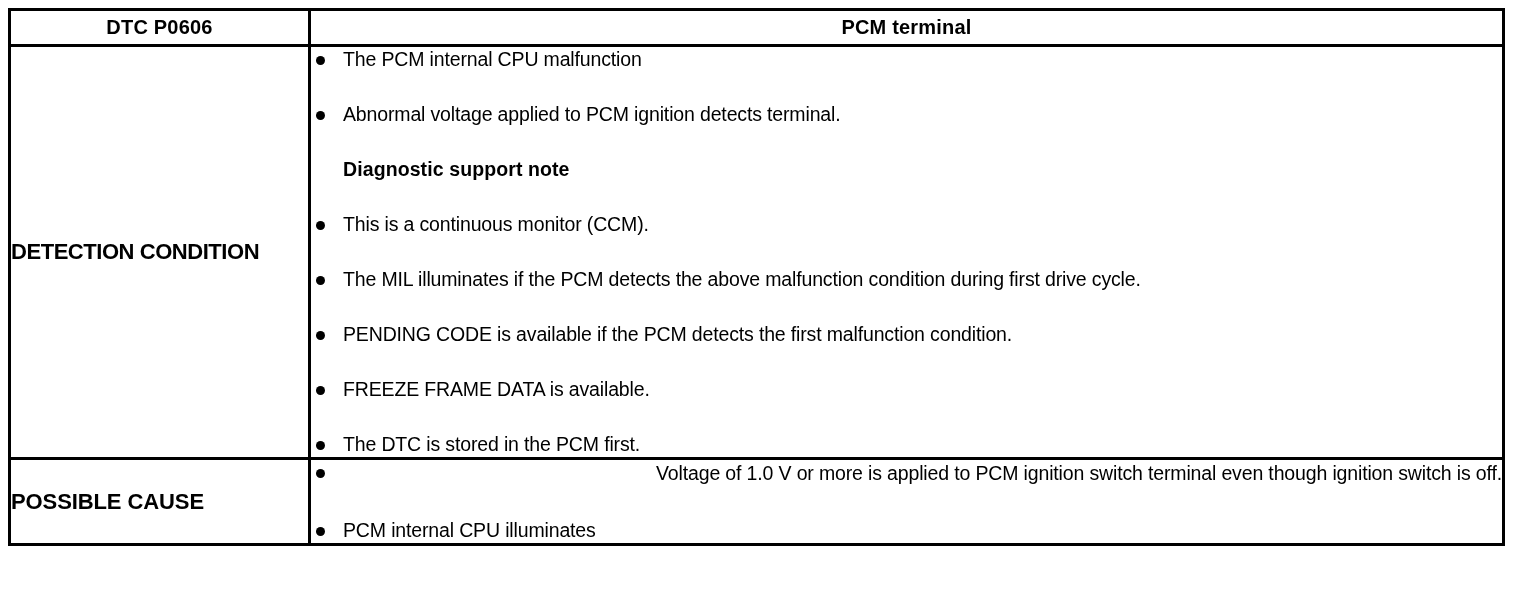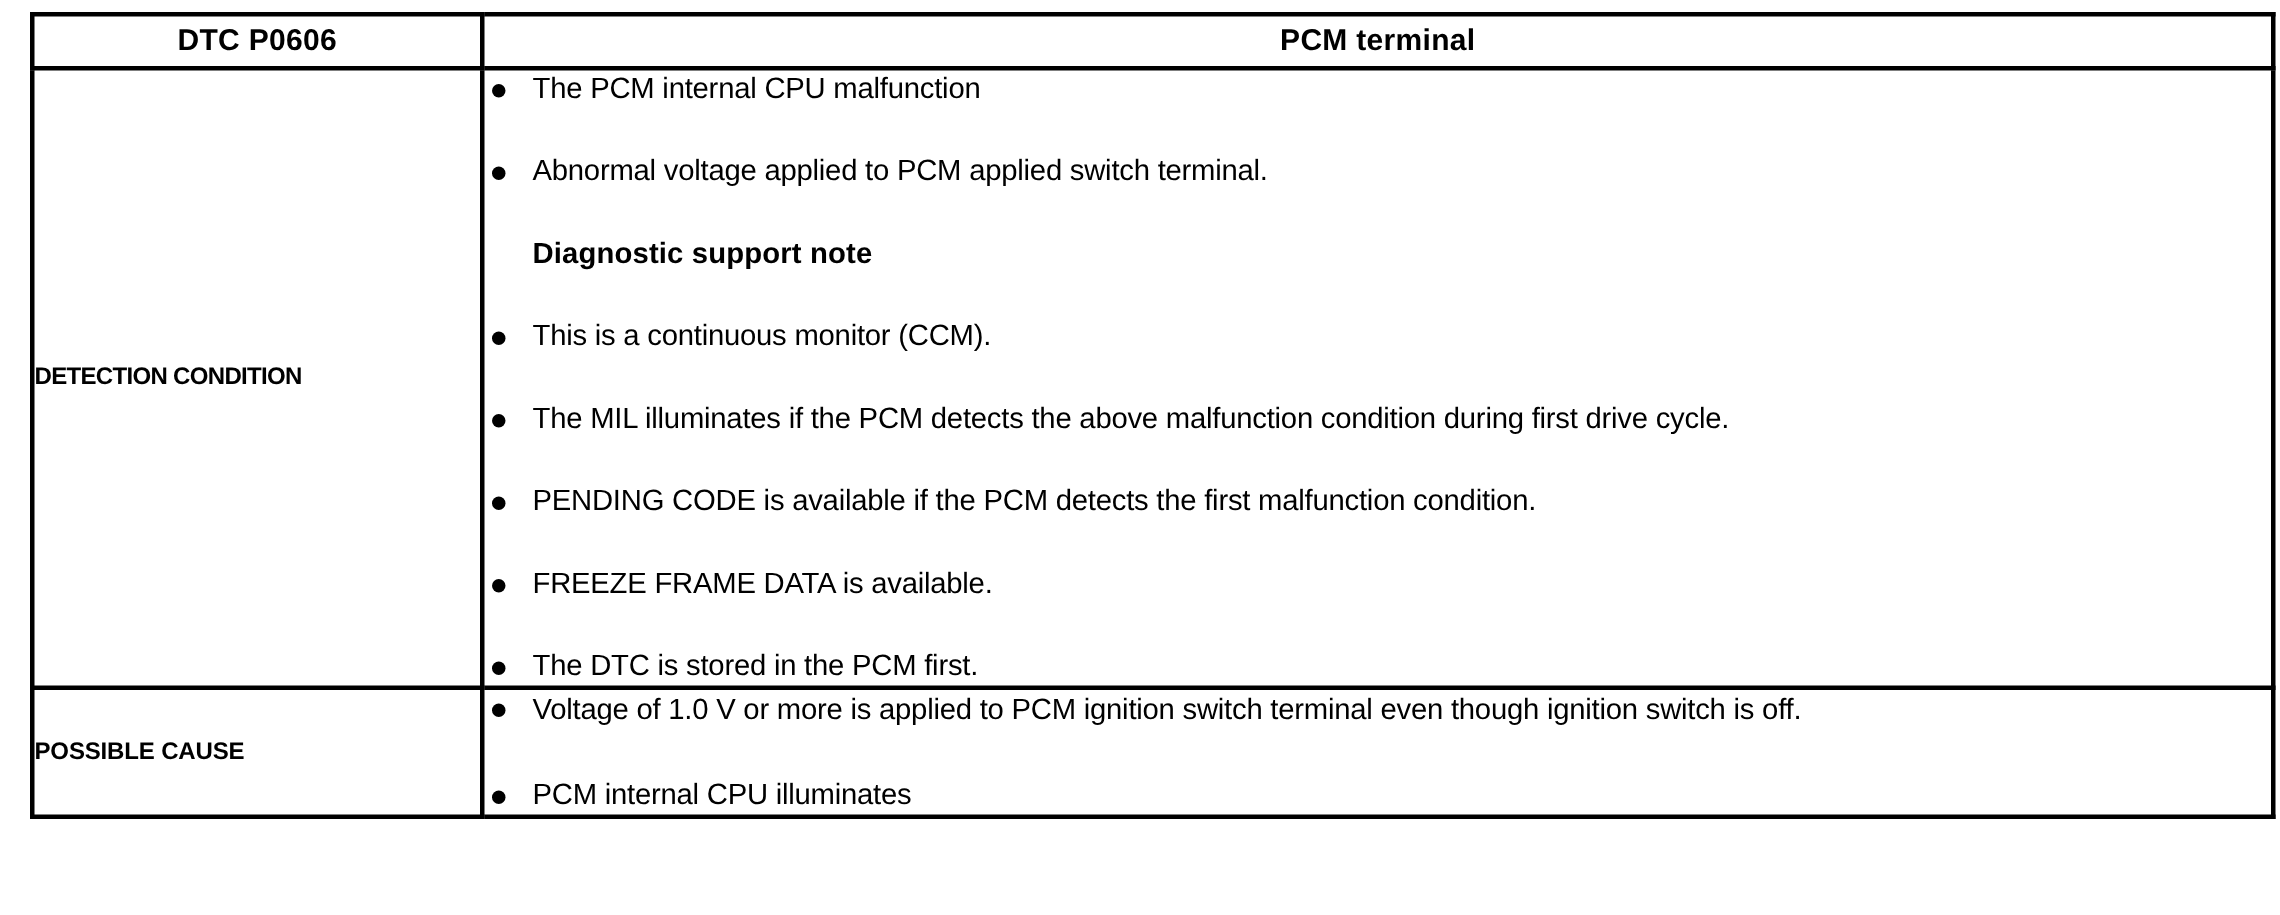--- a/index.html
+++ b/index.html
@@ -18,21 +18,21 @@
   .page {
     position: relative;
     width: 1520px;
     height: 610px;
     background: #ffffff;
   }
 
   
   .dtc-table {
     position: absolute;
-    left: 20px;
+    left: 8px;
     top: 8px;
     width: 1494px;          
     border-collapse: collapse;
     table-layout: fixed;
     background: #ffffff;
   }
   .dtc-table td {
     border: 3px solid #000000;
     padding: 0;
     vertical-align: middle;
@@ -48,21 +48,21 @@
     text-align: center;
     font-weight: bold;
     font-size: 20px;
     letter-spacing: 0.2px;
   }
   .head-cell .txt { display: block; line-height: 33px; }
 
   
   .label-cell {
     font-weight: bold;
-    font-size: 16px;
+    font-size: 22px;
     letter-spacing: -0.1px;
     padding-left: 5px;
     padding-right: 2px;
     white-space: nowrap;
     margin-left: 47px;
   }
   .label-cell.tight { letter-spacing: -0.45px; }
 
   
   .body-cell {
@@ -101,21 +101,21 @@
   .blist li.note {
     font-weight: bold;
     letter-spacing: 0.1px;
   }
 
   
   .detect-list li { margin-bottom: 30px; }
 
   .cause-cell { padding: 11px 14px 9px 48px; }
   .cause-list li { margin-bottom: 32px; }
-  .cause-list li.wrap { line-height: 26px; }
+  .cause-list li.wrap { line-height: 26px; text-align: right; }
 </style>
 </head>
 <body>
 
 <div class="page">
 
   <table class="dtc-table">
     <colgroup>
       <col class="col-label">
       <col class="col-body">
@@ -134,21 +134,21 @@
       <tr>
         <td class="label-cell tight">
           <span>DETECTION CONDITION</span>
         </td>
         <td class="body-cell">
           <ul class="blist detect-list">
             <li class="bullet">
               <span>The PCM internal CPU malfunction</span>
             </li>
             <li class="bullet">
-              <span>Abnormal voltage applied to PCM applied switch terminal.</span>
+              <span>Abnormal voltage applied to PCM ignition detects terminal.</span>
             </li>
             <li class="note">
               <span>Diagnostic support note</span>
             </li>
             <li class="bullet">
               <span>This is a continuous monitor (CCM).</span>
             </li>
             <li class="bullet">
               <span>The MIL illuminates if the PCM detects the above malfunction condition during first drive cycle.</span>
             </li>

